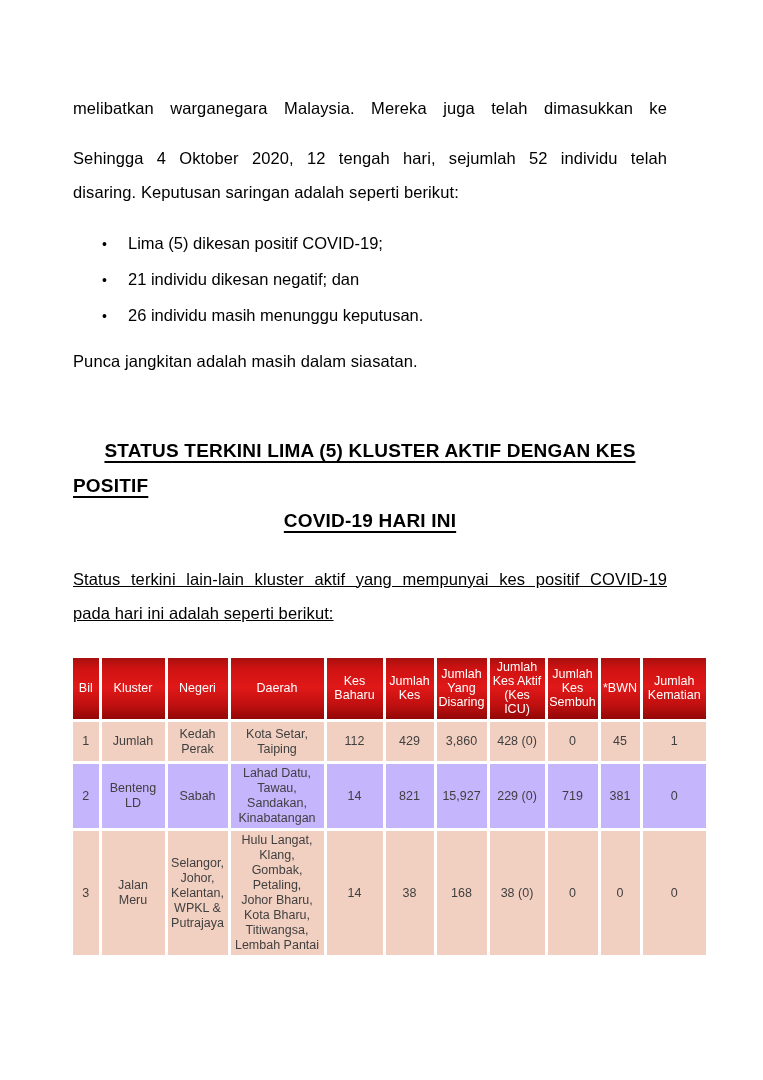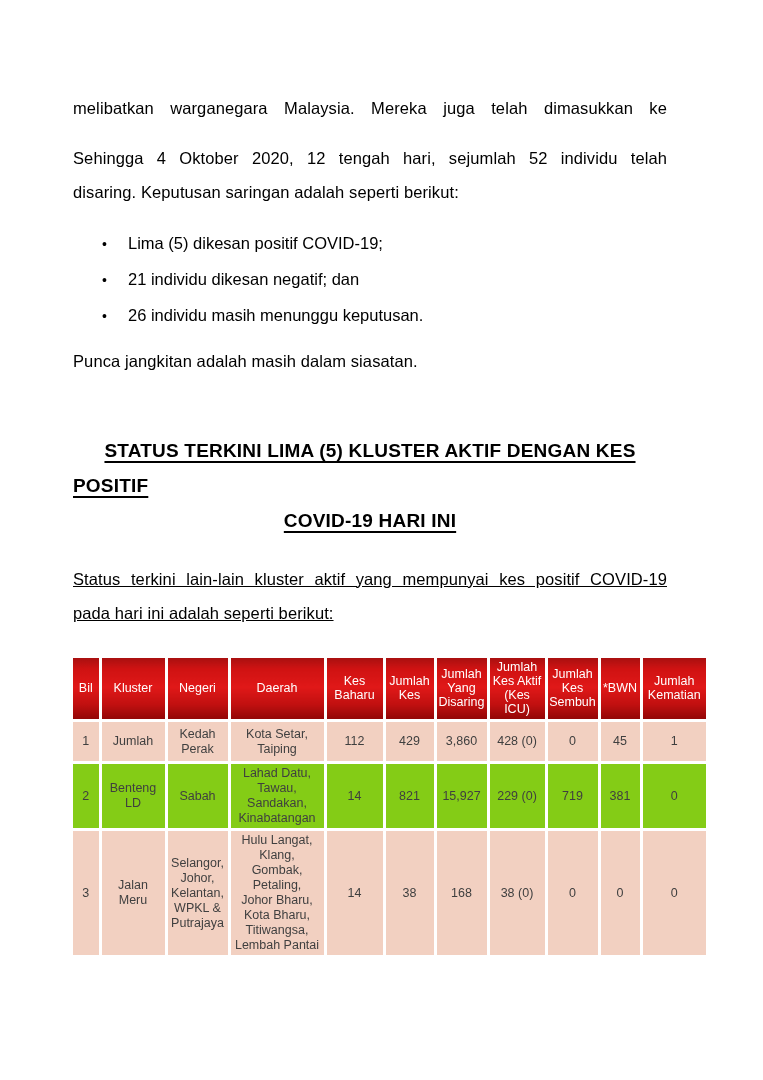--- a/index.html
+++ b/index.html
@@ -84,21 +84,21 @@
     line-height: 14px;
     white-space: pre-line;
   }
   .cluster-table td {
     font-size: 12.5px;
     line-height: 15px;
     color: #3f3f3f;
     white-space: pre-line;
   }
   tr.band-a td { background: #f2d0c1; }
-  tr.band-b td { background: #84cc16; }
+  tr.band-b td { background: #c4b5fd; }
   tr.thead-row { height: 63px; }
   tr.row-1 { height: 42px; }
   tr.row-2 { height: 64px; }
   tr.row-3 { height: 124px; }
 </style>
 </head>
 <body>
 
 <div class="page">
 

